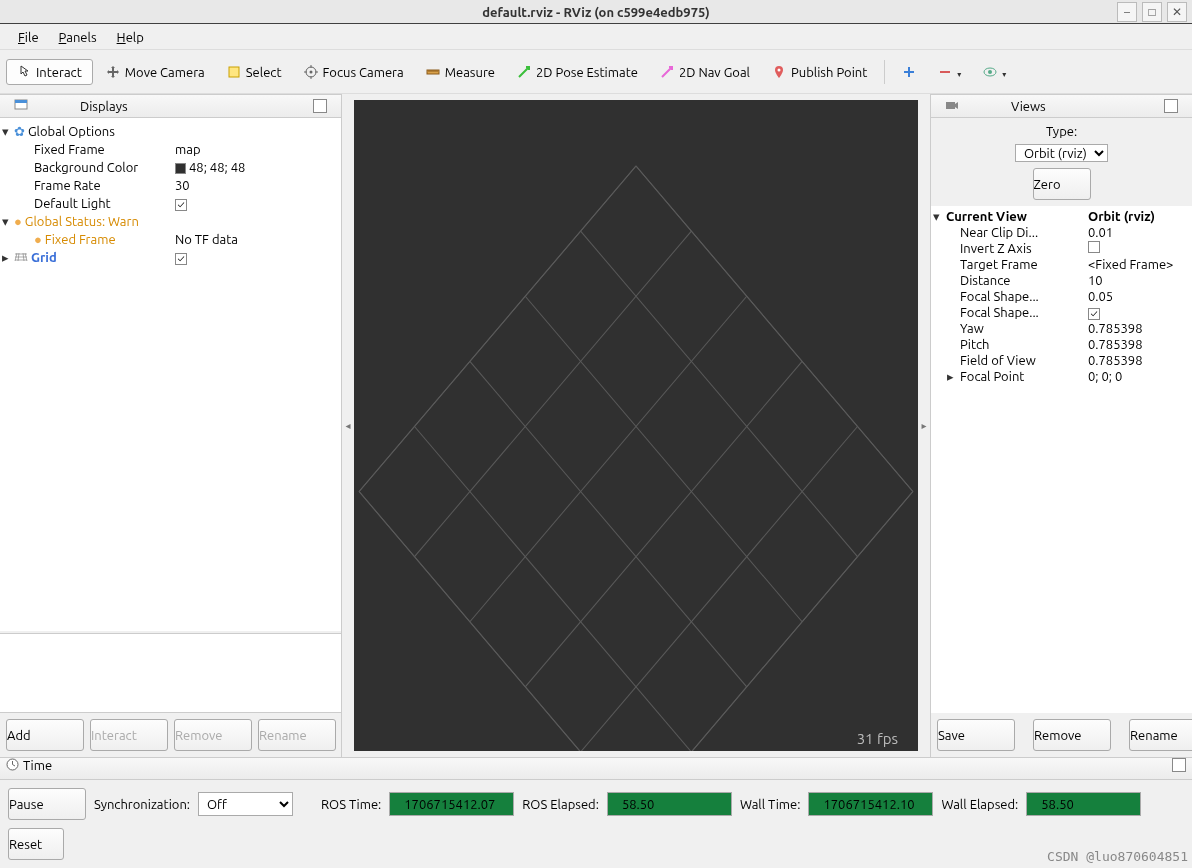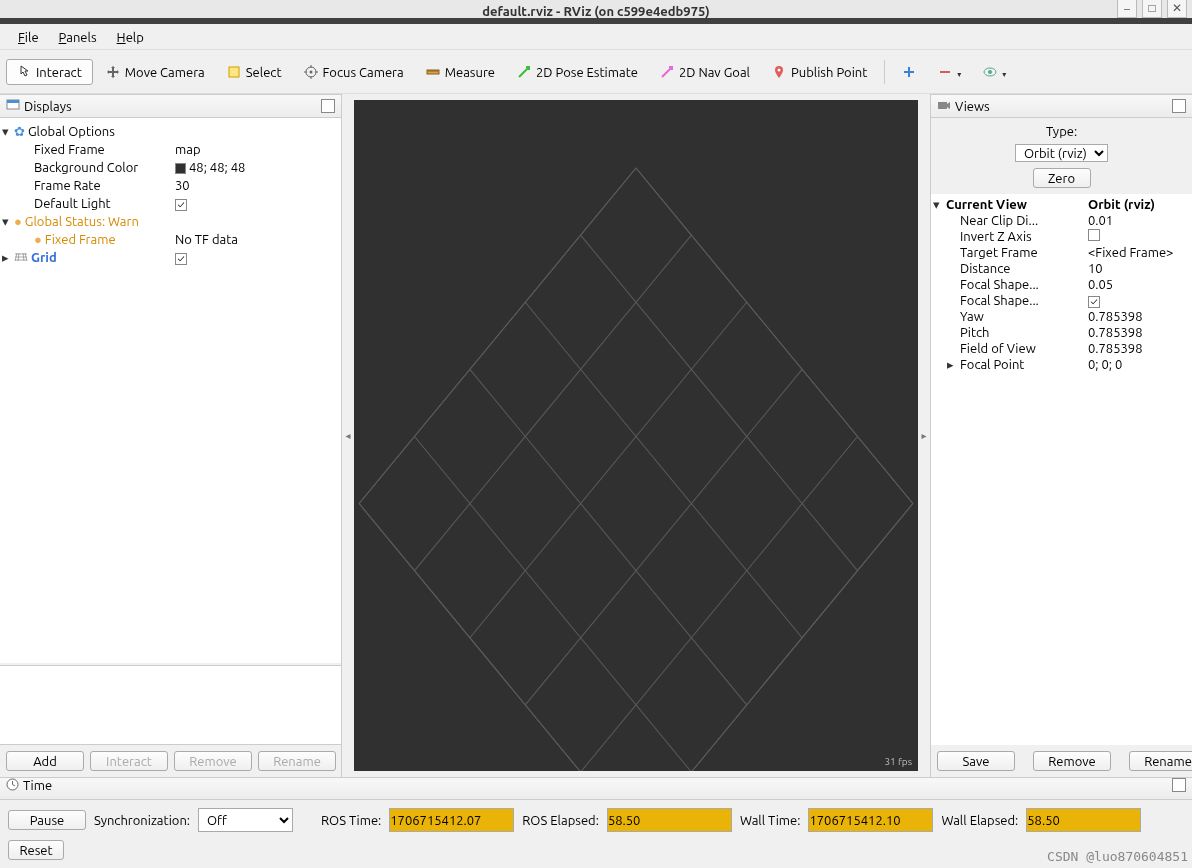--- a/index.html
+++ b/index.html
@@ -1,69 +1,69 @@
 <!DOCTYPE html>
 <html><head>
 <meta charset="utf-8">
 <style>
 * { box-sizing: border-box; margin: 0; padding: 0; font-family: "Ubuntu", "Segoe UI", sans-serif; font-size: 13px; }
 body { background: #f0f0f0; width: 1192px; height: 868px; overflow: hidden; display: flex; flex-direction: column; }
-.titlebar { height: 24px; background: #e8e8e8; display: flex; align-items: flex-end; justify-content: center; position: relative; border-bottom: 6px solid #404040; }
+.titlebar { height: 24px; background: #e8e8e8; display: flex; align-items: center; justify-content: center; position: relative; border-bottom: 1px solid #404040; }
 .titlebar .title { font-weight: bold; color: #333; }
 .titlebar .winbtns { position: absolute; right: 5px; display: flex; gap: 5px; }
 .winbtn { width: 20px; height: 20px; border: 1px solid #bbb; background: #f5f5f5; display: flex; align-items: center; justify-content: center; font-size: 12px; color: #555; cursor: pointer; }
 .menubar { height: 26px; background: #f0f0f0; display: flex; align-items: center; padding: 0 8px; border-bottom: 1px solid #ddd; }
 .menubar span { padding: 3px 10px; cursor: pointer; }
 .menubar span u { text-decoration: underline; }
 .toolbar { height: 44px; background: #f0f0f0; display: flex; align-items: center; padding: 0 6px; border-bottom: 1px solid #ddd; gap: 4px; }
 .toolbtn { display: flex; align-items: flex-end; gap: 5px; padding: 5px 8px; cursor: pointer; border: 1px solid transparent; border-radius: 3px;}
 .interact-btn { border: 1px solid #aaa; background: #fdfdfd; padding: 5px 10px; }
 .toolbtn .ico { width: 14px; height: 14px; display: inline-block; }
 .toolsep { width: 1px; height: 24px; background: #ccc; margin: 0 4px; }
 .mainrow { display: flex; flex: 1; min-height: 0; }
 .leftpane { width: 342px; display: flex; flex-direction: column; border-right: 1px solid #ccc; }
-.panelhdr { height: 24px; background: linear-gradient(#f8f8f8,#ececec); border-bottom: 1px solid #ccc; border-top: 1px solid #ccc; display: flex; align-items: center; padding: 0 6px; font-weight: normal; }
+.panelhdr { height: 24px; background: linear-gradient(#f8f8f8,#ececec); border-bottom: 1px solid #ccc; border-top: 1px solid #ccc; display: flex; align-items: center; padding: 0 14px; font-weight: normal; gap: 48px; }
 .panelhdr .sq { margin-left: auto; width: 14px; height: 14px; border: 1px solid #888; background: #fff; }
 .displays-tree { flex: 1; background: #fff; padding: 4px 2px; overflow: auto; font-size: 13px; }
 .tree-row { display: flex; align-items: center; height: 18px; }
 .tree-row .lbl { display:inline-block; }
 .tree-row .val { position: absolute; left: 173px; }
 .tree-row { position: relative; }
 .arrow { width: 10px; display:inline-block; color:#333; cursor:pointer; }
 .tree-indent { display:inline-block; }
 .gear-ico { color:#4a90d9; }
 .warn-ico { color:#f0ad4e; }
 .warn { color:#d68a00; }
 .link { color:#3a6fd8; }
 .chk { width:12px; height:12px; border:1px solid #888; background:#fff; display:inline-flex; align-items:center; justify-content:center; font-size:10px; line-height:1; }
 .desc-area { height: 80px; background:#fff; border-top:1px solid #ccc; border-bottom:1px solid #ccc; margin-top:2px;}
 .display-btns { display:flex; gap:6px; padding:6px; }
-.btn { flex:0 0 auto; padding: 2px 0; border:1px solid #aaa; background: linear-gradient(#fdfdfd,#efefef); border-radius:3px; cursor:pointer; text-align:center; min-width:78px; }
+.btn { flex:0 0 auto; padding: 8px 0; border:1px solid #aaa; background: linear-gradient(#fdfdfd,#efefef); border-radius:3px; cursor:pointer; text-align:left; min-width:78px; }
 .btn.dis { color:#aaa; }
 .viewport-wrap { flex:1; display:flex; align-items:center; position:relative; }
 .vp-handle { width:12px; height:100%; background:#f0f0f0; display:flex; align-items:center; justify-content:center; cursor:ew-resize; }
 .vp-handle span { color:#777; font-size:10px; }
 .viewport { flex:1; height: calc(100% - 12px); background:#303030; position:relative; overflow:hidden; margin:6px 0;}
 .viewport svg { width:100%; height:100%; }
-.fps { position:absolute; bottom:4px; right:6px; color:#bbb; font-size:10px; }
+.fps { position:absolute; bottom:4px; right:20px; color:#bbb; font-size:15px; }
 .watermark { position:absolute; bottom:4px; right:4px; color:#888; font-size:13px; font-family:monospace; pointer-events:none; z-index:50;}
 .rightpane { width: 262px; display:flex; flex-direction:column; border-left:1px solid #ccc;}
 .views-ctrls { display:flex; align-items:center; gap:6px; padding:6px;flex-direction:column; }
 .views-ctrls select { flex:1; height:24px; border:1px solid #aaa; background:#fff; padding:0 4px;}
 .views-tree { flex:1; background:#fff; overflow:auto; padding:2px; font-size:13px; }
 .vrow { display:flex; height:16px; align-items:center; position:relative;}
 .vrow .vlbl { white-space:nowrap; overflow:hidden; text-overflow:ellipsis; }
 .vrow .vval { position:absolute; left:155px; white-space:nowrap;}
 .views-btns { display:flex; gap:18px; padding:6px; }
 .bottom-panel { border-top:1px solid #ccc; }
 .time-hdr { height:22px; display:flex; align-items:flex-start; padding:0 6px; background:linear-gradient(#f8f8f8,#ececec); border-bottom:1px solid #ccc;}
 .time-hdr .sq { margin-left:auto; width:14px; height:14px; border:1px solid #888; background:#fff;}
 .time-row { display:flex; align-items:center; gap:8px; padding:8px;}
 .time-row .btn { min-width:78px;}
-.time-row input.val { border:1px solid #aaa; padding:2px 0; background:#eab308; height:24px;}
+.time-row input.val { border:1px solid #aaa; padding:2px 14px; background:#15803d; height:24px;}
 .time-row select { border:1px solid #aaa; height:24px; background:#fff; padding:0 18px 0 4px;}
 .reset-row { padding:0 8px 8px 8px;}
 .colorbox { width:11px; height:11px; background:#303030; border:1px solid #888; display:inline-block; vertical-align:middle; margin-right:3px;}
 .grid-eye { width:14px; display:inline-block;}
 </style>
 </head>
 <body>
 
 <div class="titlebar">
   <span class="title">default.rviz - RViz (on c599e4edb975)</span>

